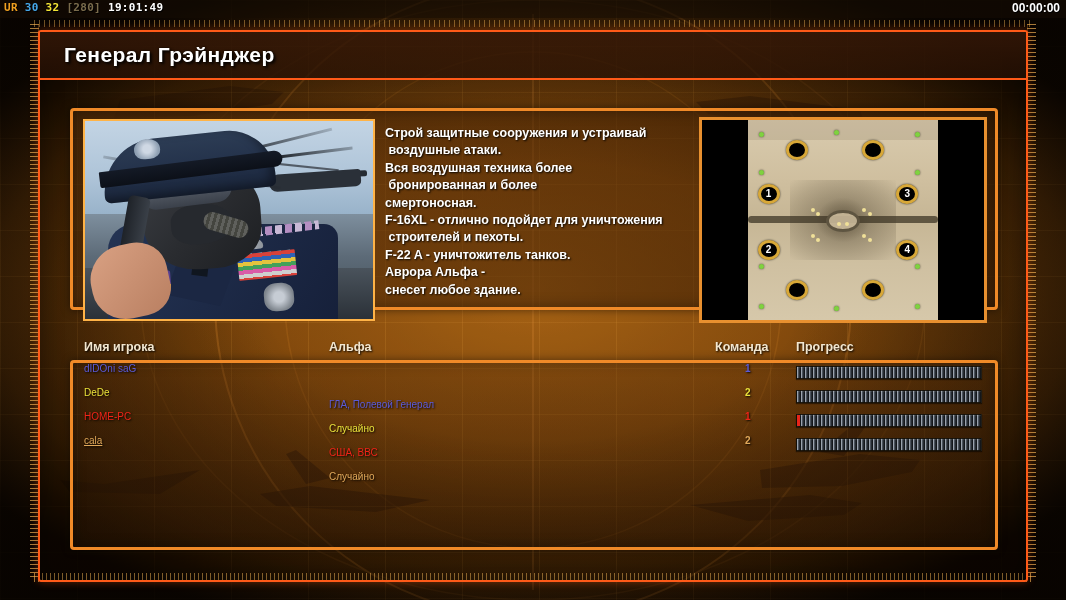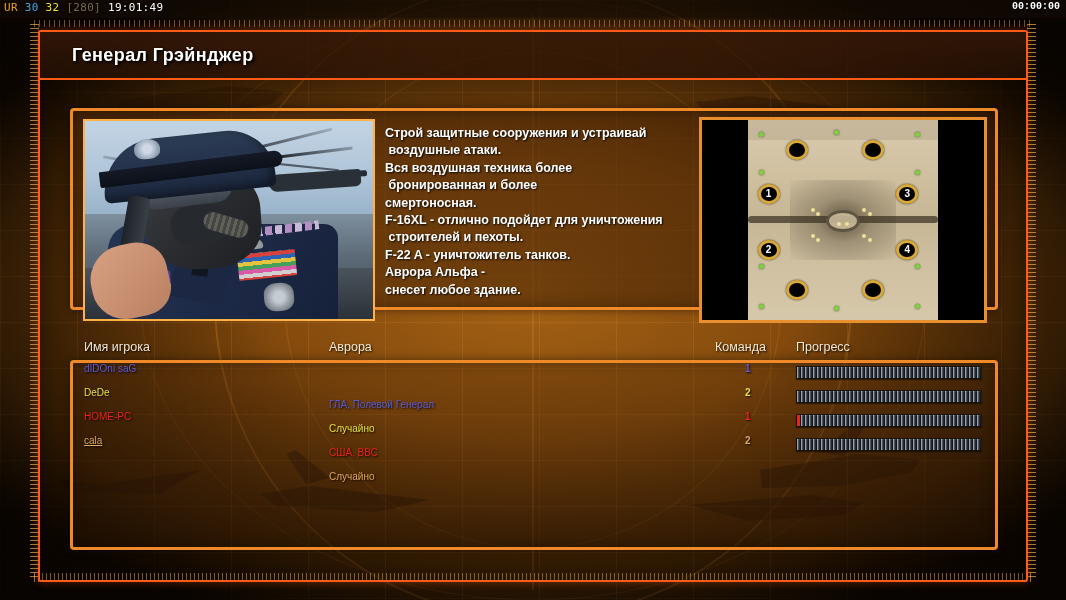--- a/index.html
+++ b/index.html
@@ -52,35 +52,35 @@
     width: 1066px;
     height: 18px;
     z-index: 40;
     background: rgba(22,12,3,0.55);
   }
   #top-left-stats {
     position: absolute;
     left: 4px; top: 1px;
     font-family: "DejaVu Sans Mono", monospace;
     font-size: 11px;
-    font-weight: normal;
+    font-weight: bold;
     letter-spacing: 0.3px;
     white-space: nowrap;
     text-shadow: 1px 1px 0 #000;
   }
   .st-ur   { color: #f0a020; }
   .st-fps  { color: #46a7e8; }
   .st-fps2 { color: #f2e435; }
   .st-mem  { color: #7a6c4c; }
   .st-time { color: #ffffff; }
   #top-right-timer {
     position: absolute;
     right: 6px; top: 1px;
-    font-family: Liberation Mono, monospace;
-    font-size: 10px;
+    font-family: Liberation Sans, sans-serif;
+    font-size: 12px;
     font-weight: bold;
     color: #ffffff;
     text-shadow: 1px 1px 0 #000;
   }
 
   
   .ruler { position: absolute; z-index: 12; pointer-events: none; opacity: 0.75; }
   #ruler-left {
     left: 30px; top: 24px; width: 9px; height: 556px;
     background: repeating-linear-gradient(to bottom,
@@ -121,22 +121,22 @@
     position: absolute;
     left: 40px; top: 32px;
     width: 986px; height: 48px;
     z-index: 20;
     background: linear-gradient(to bottom, rgba(58,26,8,0.78), rgba(40,17,4,0.72));
     border-bottom: 2px solid #ff5a18;
     display: flex;
     align-items: center;
   }
   #page-title {
-    margin-left: 32px;
-    font-size: 18px;
+    margin-left: 24px;
+    font-size: 21px;
     font-weight: bold;
     color: #ffffff;
     letter-spacing: 0.4px;
     text-shadow: 2px 2px 3px rgba(0,0,0,0.95), 0 0 2px rgba(0,0,0,0.9);
   }
 
   
   #info-panel {
     position: absolute;
     left: 70px; top: 108px;
@@ -440,21 +440,21 @@
     position: absolute;
     left: 70px; top: 340px;
     width: 928px; height: 20px;
     z-index: 22;
   }
   .col-head {
     position: absolute;
     top: 0;
     font-size: 12.5px;
     color: #f2e6cf;
-    font-weight: normal;
+    font-weight: bold;
     text-shadow: 1px 1px 2px rgba(0,0,0,0.9);
     white-space: nowrap;
   }
   .c-name   { left: 14px; }
   .c-army   { left: 259px; }
   .c-team   { left: 645px; }
   .c-prog   { left: 726px; }
 
   #rows {
     position: absolute;
@@ -650,21 +650,21 @@
         <div class="map-res" style="left:60%;top:57%;"></div>
         <div class="map-res" style="left:63%;top:59%;"></div>
         <div class="map-res" style="left:47%;top:51%;"></div>
         <div class="map-res" style="left:51%;top:51%;"></div>
       </div>
     </div>
   </div>
 
   <div id="list-header">
     <div class="col-head c-name">Имя игрока</div>
-    <div class="col-head c-army">Аврора</div>
+    <div class="col-head c-army">Альфа</div>
     <div class="col-head c-team">Команда</div>
     <div class="col-head c-prog">Прогресс</div>
   </div>
 
   <div id="list-panel"></div>
 
   <div id="rows">
       <div class="p-row">
         <div class="p-cell p-name" style="color: rgb(90, 90, 216);">dIDOni saG</div>
         <div class="p-cell p-army" style="color: rgb(90, 90, 216);">ГЛА, Полевой Генерал</div>

